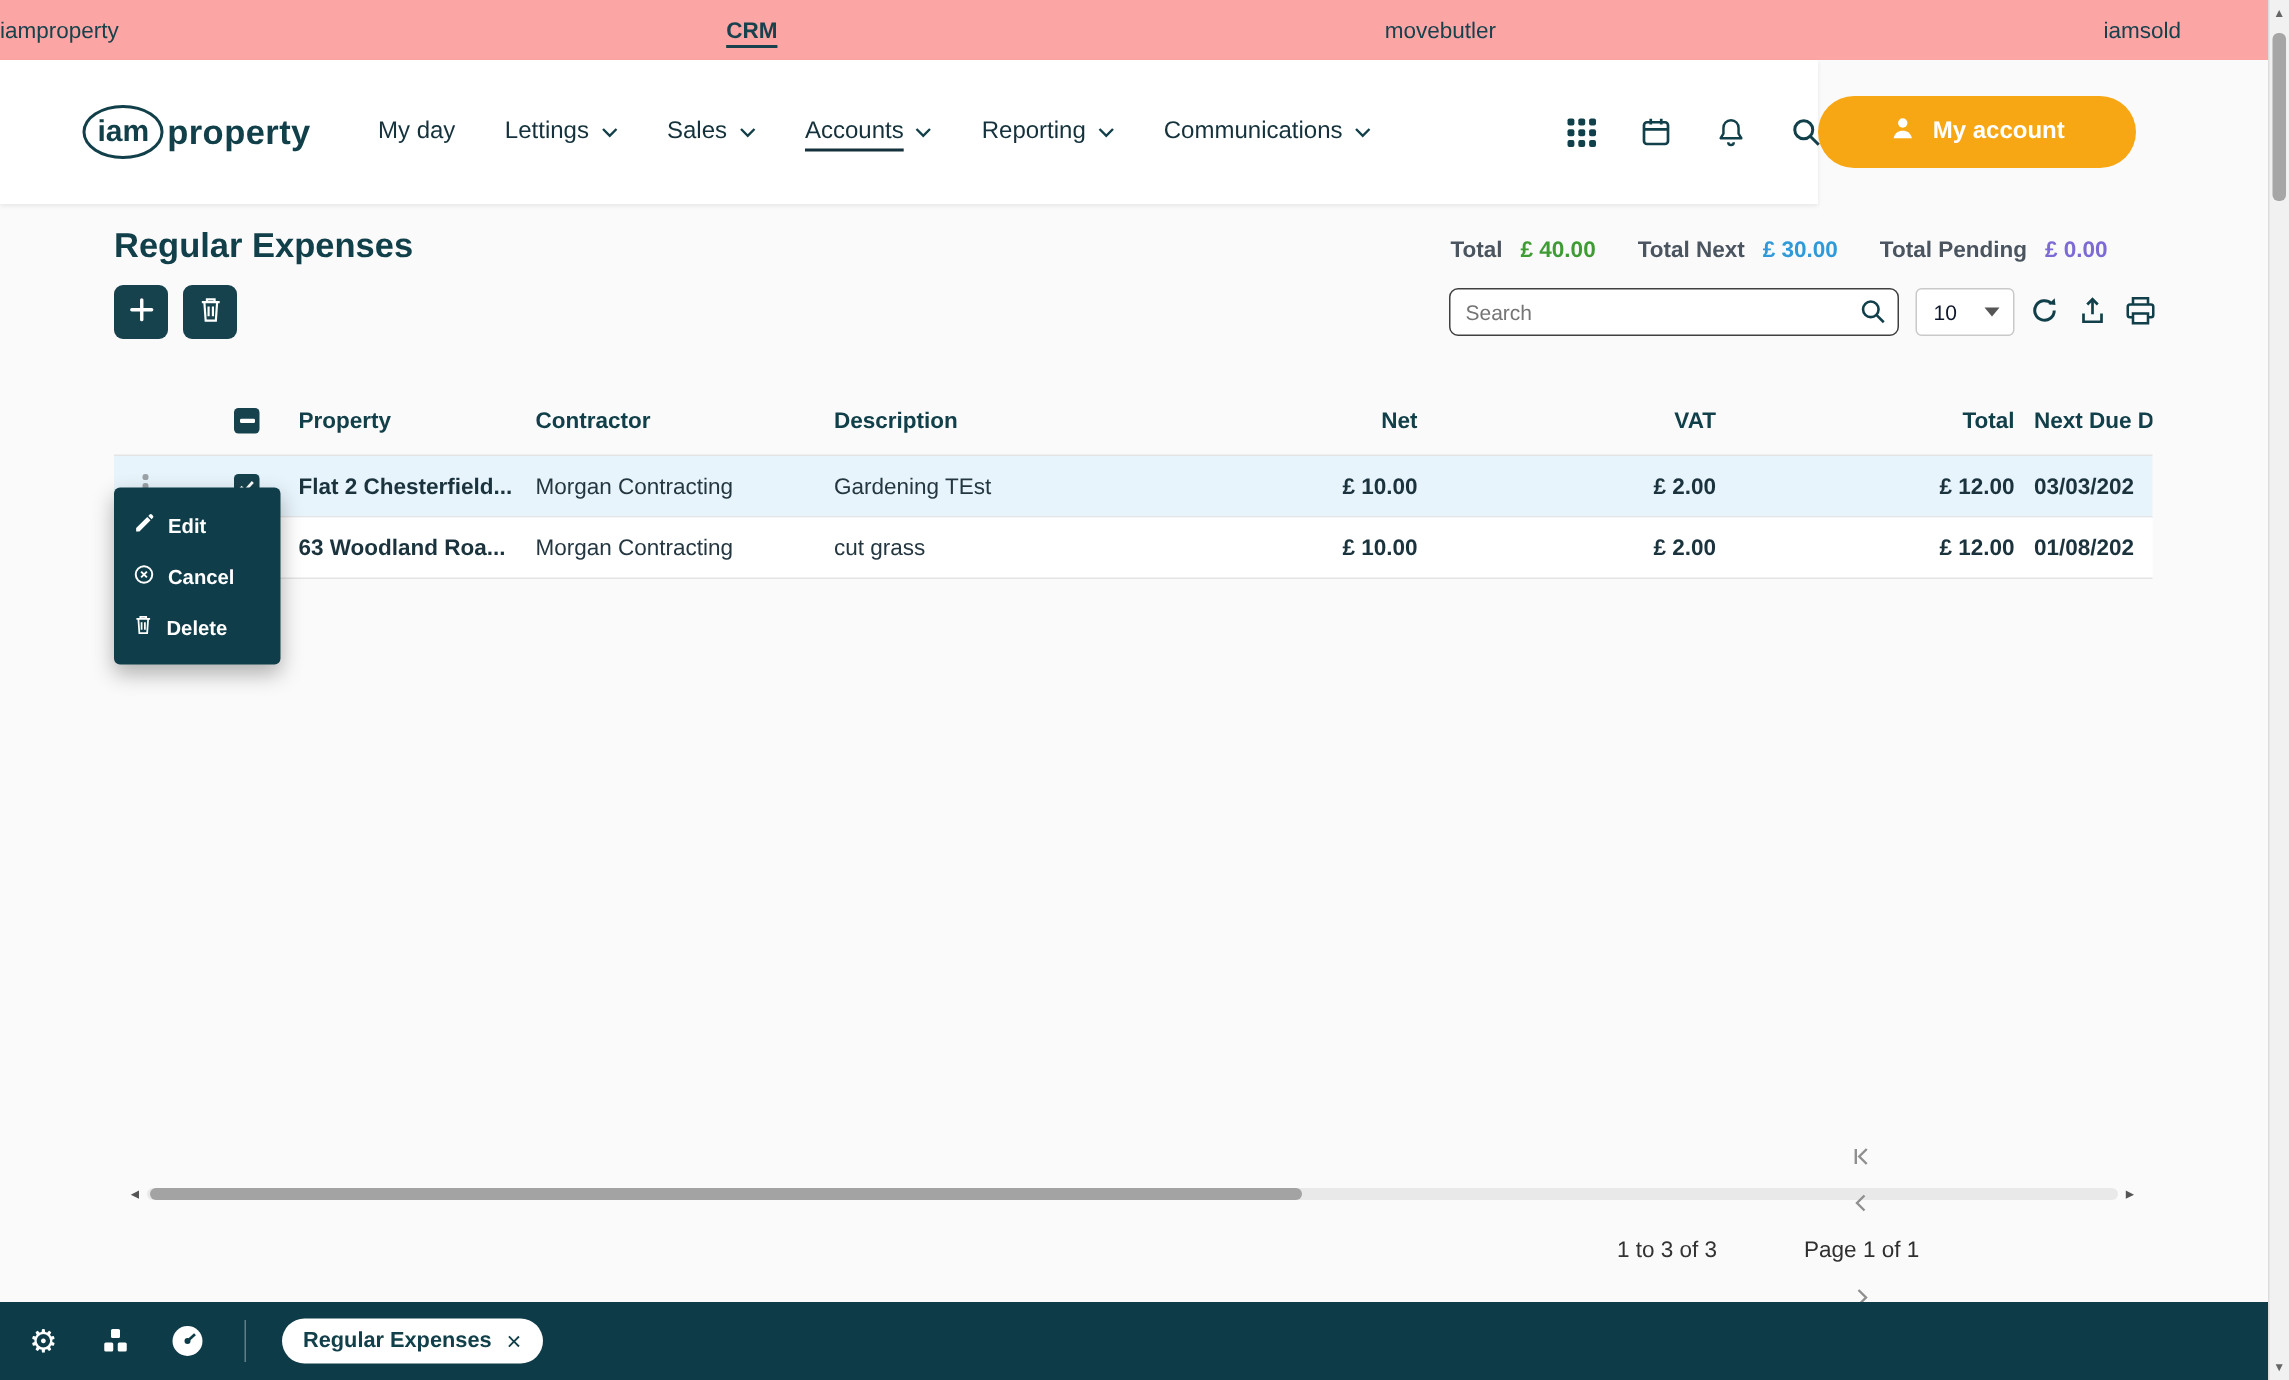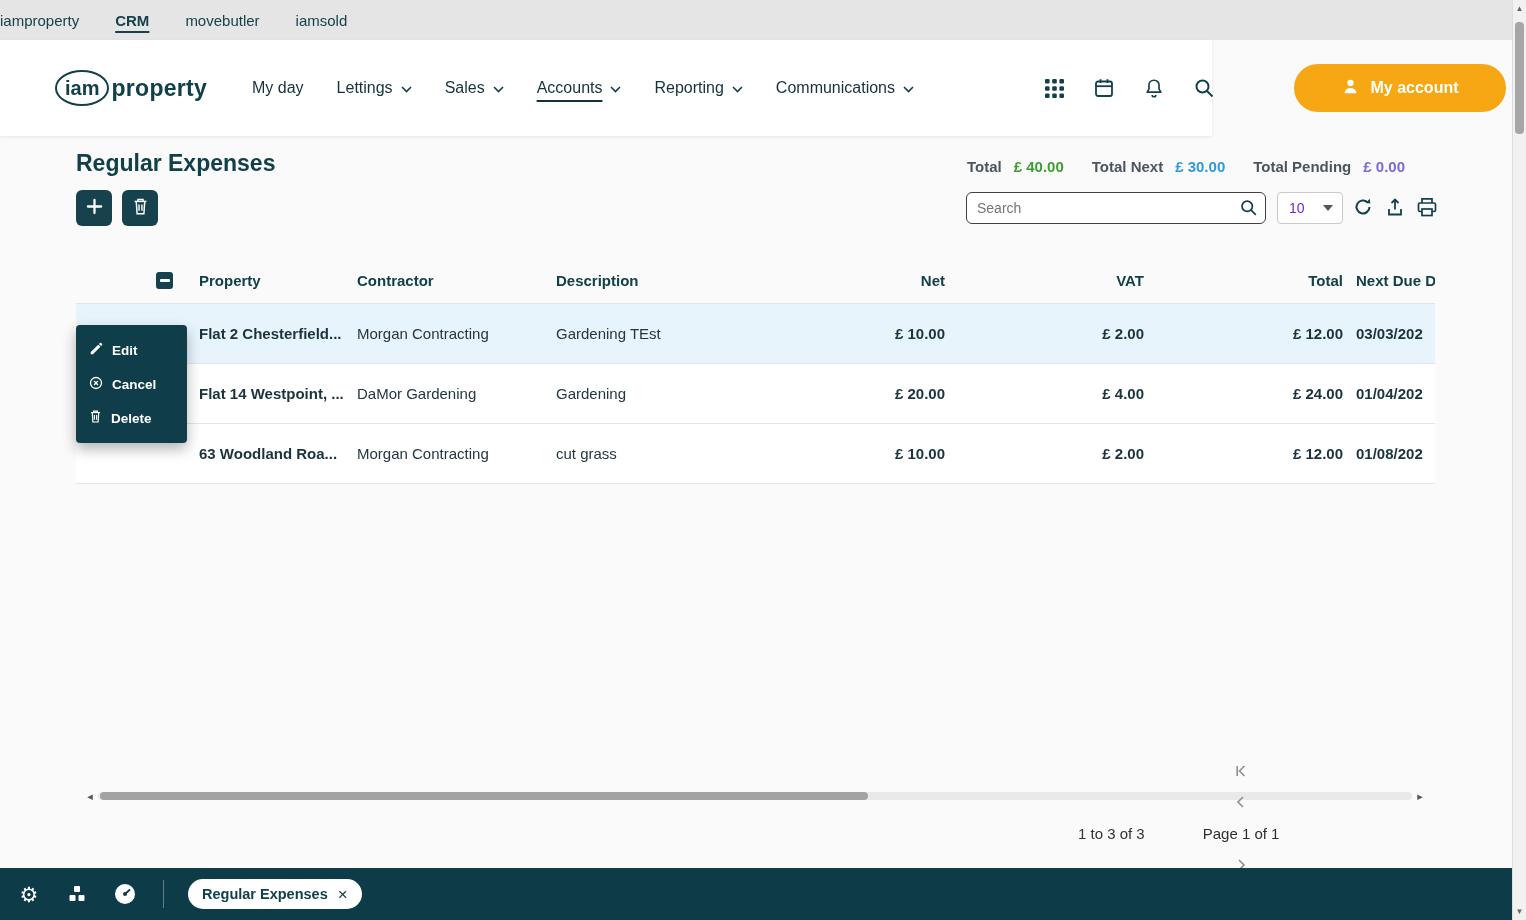--- a/index.html
+++ b/index.html
@@ -1,37 +1,37 @@
 <!DOCTYPE html>
 <html><head>
 <meta charset="utf-8">
 <style>
   * { margin:0; padding:0; box-sizing:border-box; }
   html,body { width:1526px; height:920px; overflow:hidden; }
   body { font-family:"Liberation Sans", sans-serif; background:#fafafa; position:relative; }
 
   
-  .topbar { position:absolute; left:0; top:0; width:1512px; height:40px; background:#e5e5e5;
-            display:flex; align-items:center; justify-content:flex-start; gap:36px; padding-right:58px; }
+  .topbar { position:absolute; left:0; top:0; width:1512px; height:40px; background:#fca5a5;
+            display:flex; align-items:center; justify-content:space-between; gap:36px; padding-right:58px; }
   .topbar .plink { font-size:15px; color:#17414c; cursor:pointer; }
   .topbar .plink.active { text-decoration:underline; text-underline-offset:5px; text-decoration-thickness:1.5px; font-weight:700; }
 
   
   .header { position:absolute; left:0; top:40px; width:1212px; height:96px; background:#ffffff;
             box-shadow:0 1px 3px rgba(0,0,0,.08); z-index:5; }
   .logo { position:absolute; left:55px; top:50%; transform:translateY(-50%); display:flex; align-items:center;
           font-weight:700; color:#12404a; cursor:pointer; }
   .logo-iam { border:2.5px solid #12404a; border-radius:50%; padding:6px 8px; font-size:20px; line-height:1; margin-right:2px; }
   .logo-prop { font-size:23px; letter-spacing:.3px; }
   .nav { position:absolute; left:252px; top:0; height:96px; display:flex; align-items:center; gap:33px; }
   .nav-item { display:flex; align-items:center; gap:8px; font-size:16px; color:#15323c; cursor:pointer; }
   .nav-item.active .lbl { text-decoration:underline; text-underline-offset:7px; text-decoration-thickness:1.5px; }
   .hicons { position:absolute; left:1042px; top:0; height:96px; display:flex; align-items:center; gap:26px; }
   .hicon { width:24px; height:24px; display:flex; align-items:center; justify-content:center; cursor:pointer; }
-  .account-btn { position:absolute; left:1294px; top:24px; width:212px; height:48px; border:none; border-radius:26px;
+  .account-btn { position:absolute; left:1212px; top:24px; width:212px; height:48px; border:none; border-radius:26px;
                  background:#f7a713; color:#fff; font-size:16px; font-weight:700; font-family:inherit;
                  display:flex; align-items:center; justify-content:center; gap:10px; cursor:pointer; }
 
   
   .page-title { position:absolute; left:76px; top:150px; font-size:23px; font-weight:700; color:#12404a; }
   .totals { position:absolute; right:121px; top:158px; display:flex; gap:28px; align-items:center; }
   .total-item { display:flex; gap:12px; font-size:15px; align-items:baseline; }
   .total-label { color:#4b5560; font-weight:700; }
   .total-value { font-weight:700; }
   .tv-green { color:#3f9c35; } .tv-blue { color:#2f9ad7; } .tv-purple { color:#7e6ad5; }
@@ -41,30 +41,30 @@
             display:flex; align-items:center; justify-content:center; cursor:pointer; }
 
   .search-box { position:absolute; left:966px; top:192px; width:300px; height:32px; }
   .search-box input { width:100%; height:100%; border:1px solid #404040; border-radius:6px; padding:0 34px 0 10px;
                       font-size:14px; font-family:inherit; color:#333; background:#fff; outline:none; }
   .search-box input::placeholder { color:#757575; }
   .search-box .mag { position:absolute; right:8px; top:6px; cursor:pointer; }
 
   .page-size { position:absolute; left:1277px; top:192px; width:66px; height:32px; border:1px solid #c9c9c9;
                border-radius:4px; background:#fff; display:flex; align-items:center; padding:0 9px 0 11px;
-               font-size:14px; color:#6d28d9; cursor:pointer; }
+               font-size:14px; color:#0f172a; cursor:pointer; }
   .ps-caret { margin-left:auto; width:0; height:0; border-left:5px solid transparent; border-right:5px solid transparent;
               border-top:6px solid #555; }
   .tool-icons { position:absolute; left:1352px; top:196px; display:flex; gap:10px; }
   .tool-icons .hicon { width:22px; height:22px; }
 
   
   .table-wrap { position:absolute; left:76px; top:258px; width:1359px; overflow:hidden; }
   .t-row { display:grid; grid-template-columns:123px 158px 199px 190px 199px 199px 199px 160px;
-           width:1427px; height:60px; align-items:center; border-bottom:1px solid #e4e4e4;
+           width:1427px; height:41px; align-items:center; border-bottom:1px solid #e4e4e4;
            background:#fff; font-size:15px; color:#243740; }
   .t-head { height:46px; background:transparent; font-weight:700; color:#12404a; }
   .t-row.selected { background:#e8f4fc; }
   .c { overflow:hidden; white-space:nowrap; }
   .c.num { text-align:right; }
   .c.date { padding-left:13px; }
   .c.sel { display:flex; align-items:center; height:100%; }
   .strong { font-weight:700; color:#1b333d; }
   .cb { width:17px; height:17px; border-radius:3px; background:#16424d; display:flex; align-items:center;
         justify-content:center; cursor:pointer; flex:0 0 auto; }
@@ -318,30 +318,20 @@
     </div>
     <div class="c strong">Flat 2 Chesterfield...</div>
     <div class="c">Morgan Contracting</div>
     <div class="c">Gardening TEst</div>
     <div class="c num strong">£ 10.00</div>
     <div class="c num strong">£ 2.00</div>
     <div class="c num strong">£ 12.00</div>
     <div class="c date strong">03/03/202</div>
   </div>
 
-  <div class="t-row">
-    <div class="c sel"></div>
-    <div class="c strong">Flat 14 Westpoint, ...</div>
-    <div class="c">DaMor Gardening</div>
-    <div class="c">Gardening</div>
-    <div class="c num strong">£ 20.00</div>
-    <div class="c num strong">£ 4.00</div>
-    <div class="c num strong">£ 24.00</div>
-    <div class="c date strong">01/04/202</div>
-  </div>
 
   <div class="t-row">
     <div class="c sel"></div>
     <div class="c strong">63 Woodland Roa...</div>
     <div class="c">Morgan Contracting</div>
     <div class="c">cut grass</div>
     <div class="c num strong">£ 10.00</div>
     <div class="c num strong">£ 2.00</div>
     <div class="c num strong">£ 12.00</div>
     <div class="c date strong">01/08/202</div>

